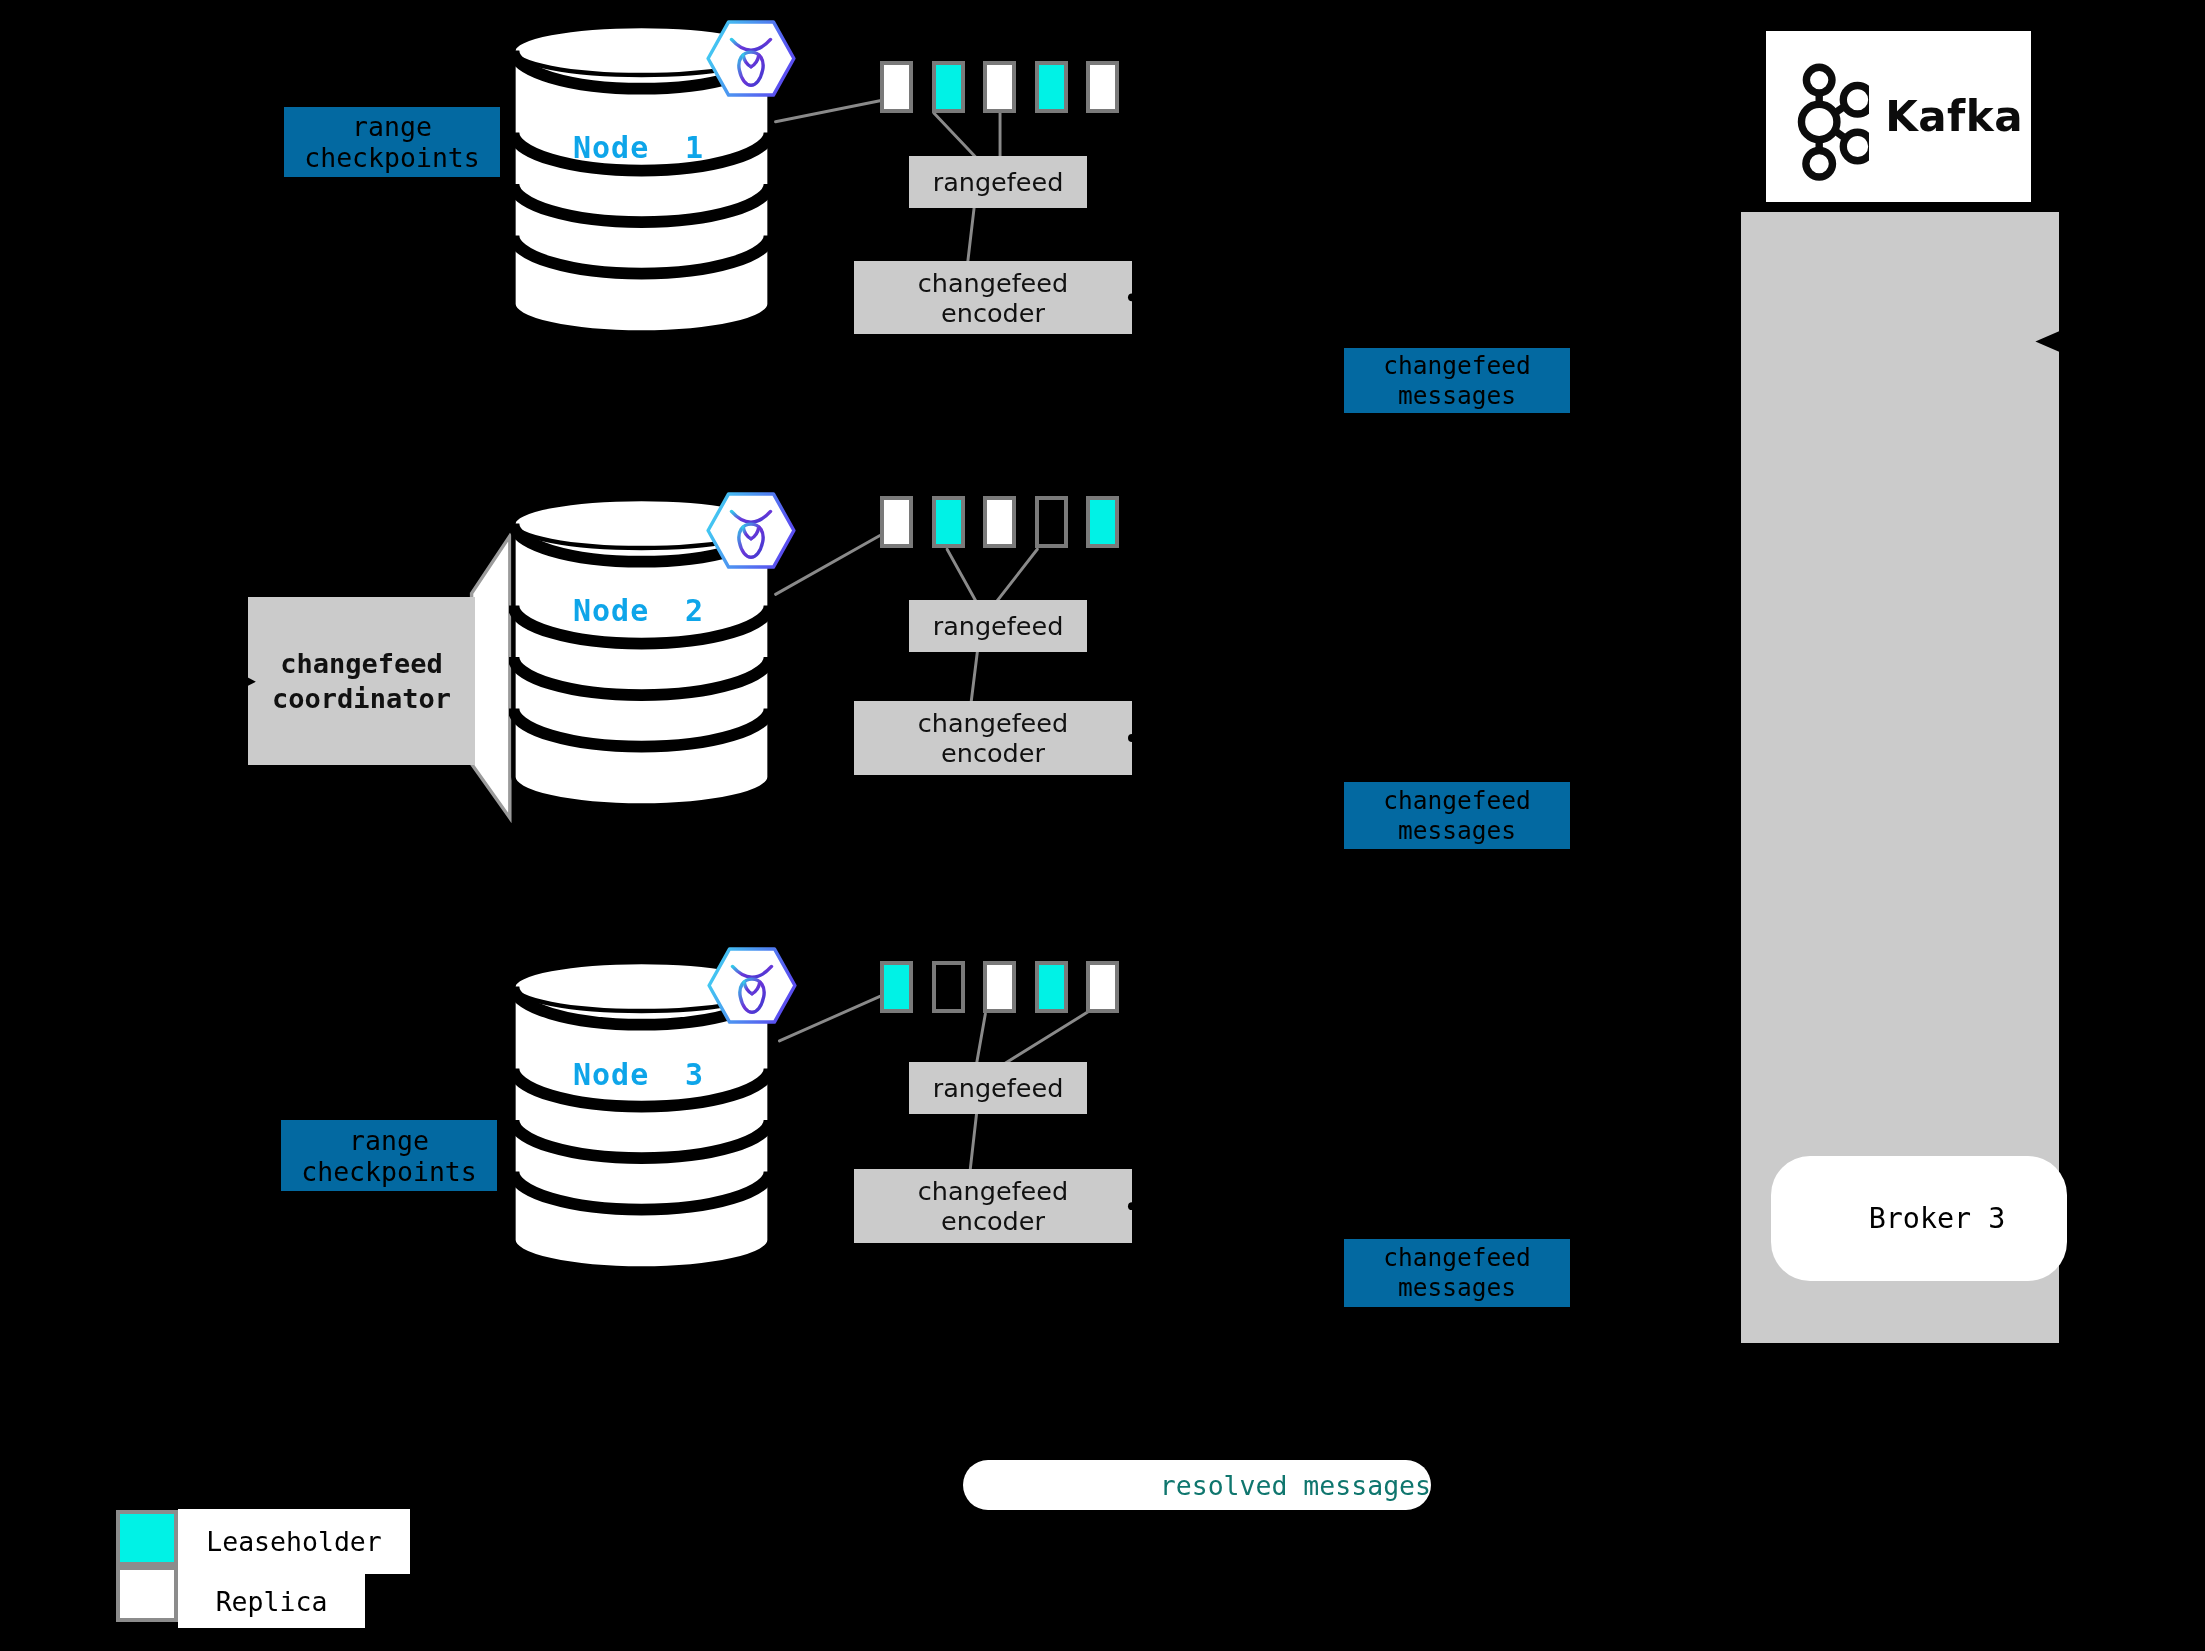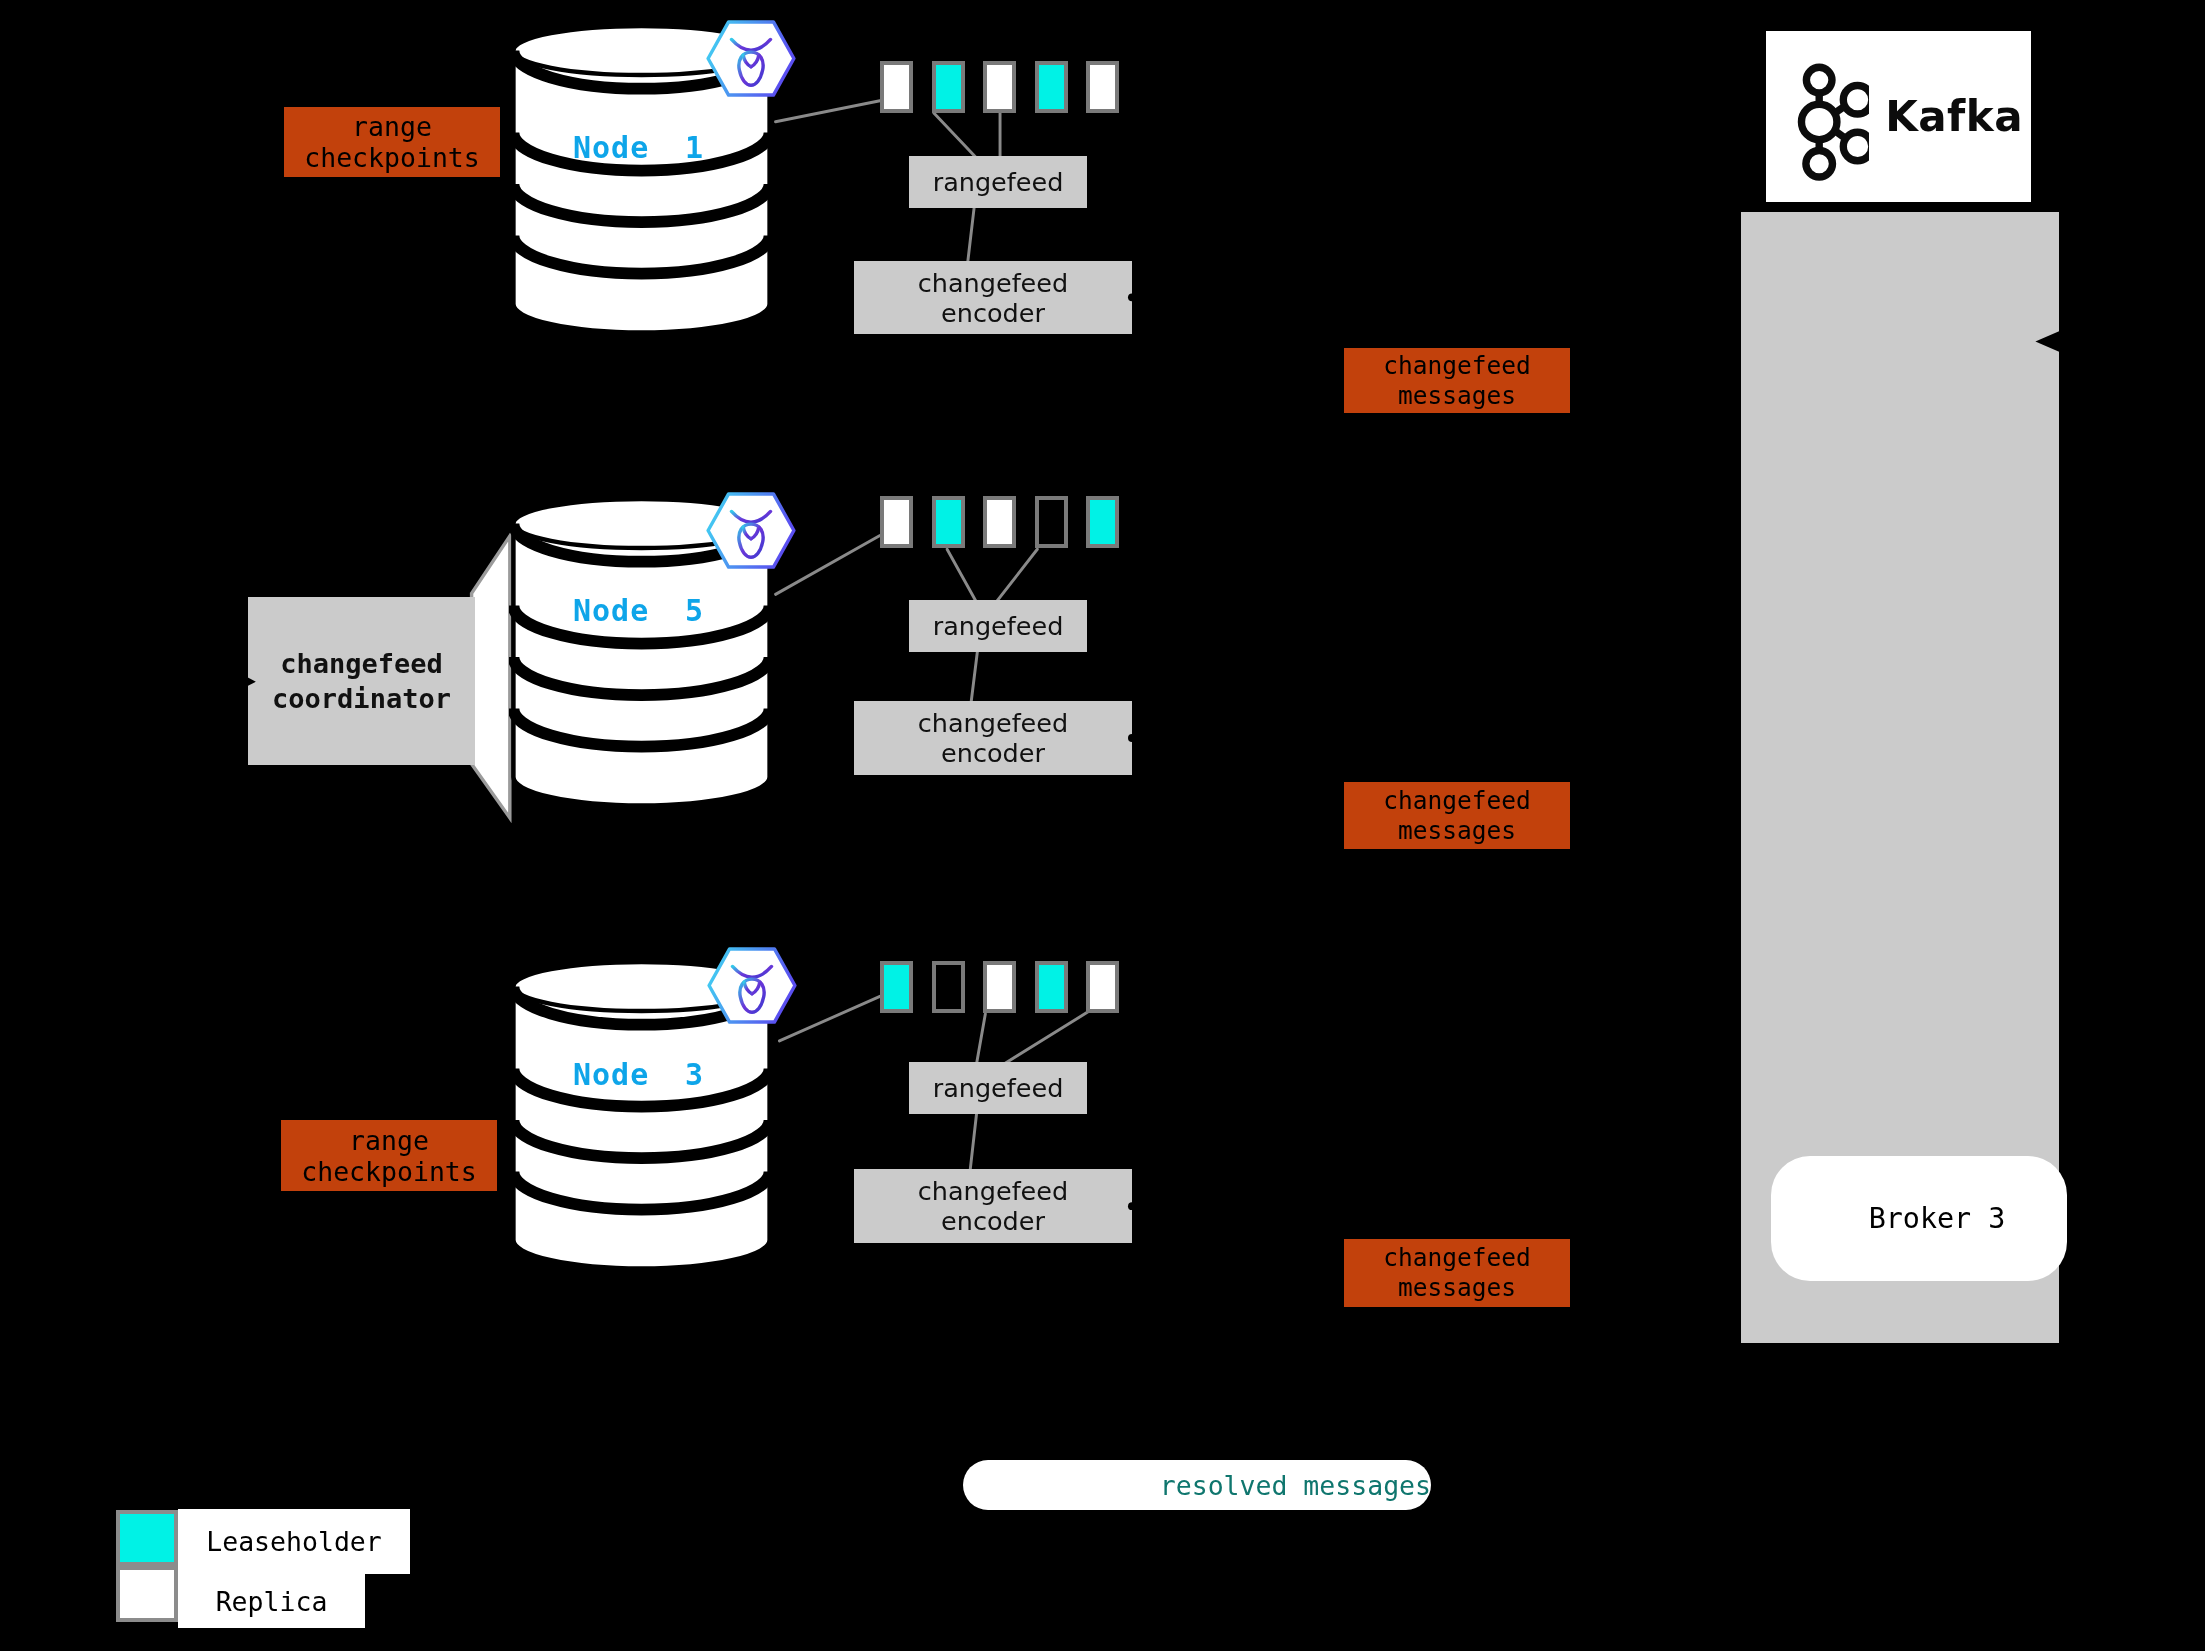--- a/index.html
+++ b/index.html
@@ -2,21 +2,21 @@
 <html style="font-size:7.8px"><head>
 <meta charset="utf-8">
 <style>
   html,body{margin:0;padding:0;background:#000;}
   .stage{position:relative;width:2205px;height:1652px;background:#000;overflow:hidden;
          font-family:"DejaVu Sans Mono", monospace;}
   .abs{position:absolute;}
   svg{display:block;}
 
   
-  .wbox{position:absolute;background:#c2410c;color:#000;display:flex;flex-direction:column;
+  .wbox{position:absolute;background:#0369a1;color:#000;display:flex;flex-direction:column;
         align-items:center;justify-content:center;text-align:center;
         font-size:26.5px;line-height:31px;overflow:hidden;}
   
   .gbox{position:absolute;background:#cbcbcb;color:#111;display:flex;flex-direction:column;
         align-items:center;justify-content:center;text-align:left;
         font-family:"DejaVu Sans", sans-serif;font-size:25.5px;line-height:30px;}
   .coord{font-family:"DejaVu Sans Mono", monospace;font-weight:bold;font-size:27px;line-height:35px;}
 
   .node-label{position:absolute;width:245px;height:34px;display:flex;align-items:center;justify-content:center;
         color:#0ea5e9;font-weight:bold;font-size:30px;word-spacing:16.7px;letter-spacing:1px;}
@@ -113,21 +113,21 @@
       <use href="#cyl-sym"></use>
     </svg>
   <svg class="abs" style="left:509px;top:495px" width="265" height="314" viewBox="0 0 540 640">
       <use href="#cyl-sym"></use>
     </svg>
   <svg class="abs" style="left:509px;top:958px" width="265" height="314" viewBox="0 0 540 640">
       <use href="#cyl-sym"></use>
     </svg>
 
   <div class="node-label" style="left:516px;top:130px;">Node 1</div>
-  <div class="node-label" style="left:516px;top:593px;">Node 5</div>
+  <div class="node-label" style="left:516px;top:593px;">Node 2</div>
   <div class="node-label" style="left:516px;top:1057px;">Node 3</div>
 
   <svg class="abs" style="left:706px;top:18.6px" width="90" height="79" viewBox="0 0 184 162">
       <use href="#hex-sym"></use>
     </svg>
   <svg class="abs" style="left:706px;top:491px" width="90" height="79" viewBox="0 0 184 162">
       <use href="#hex-sym"></use>
     </svg>
   <svg class="abs" style="left:707px;top:946px" width="90" height="79" viewBox="0 0 184 162">
       <use href="#hex-sym"></use>

